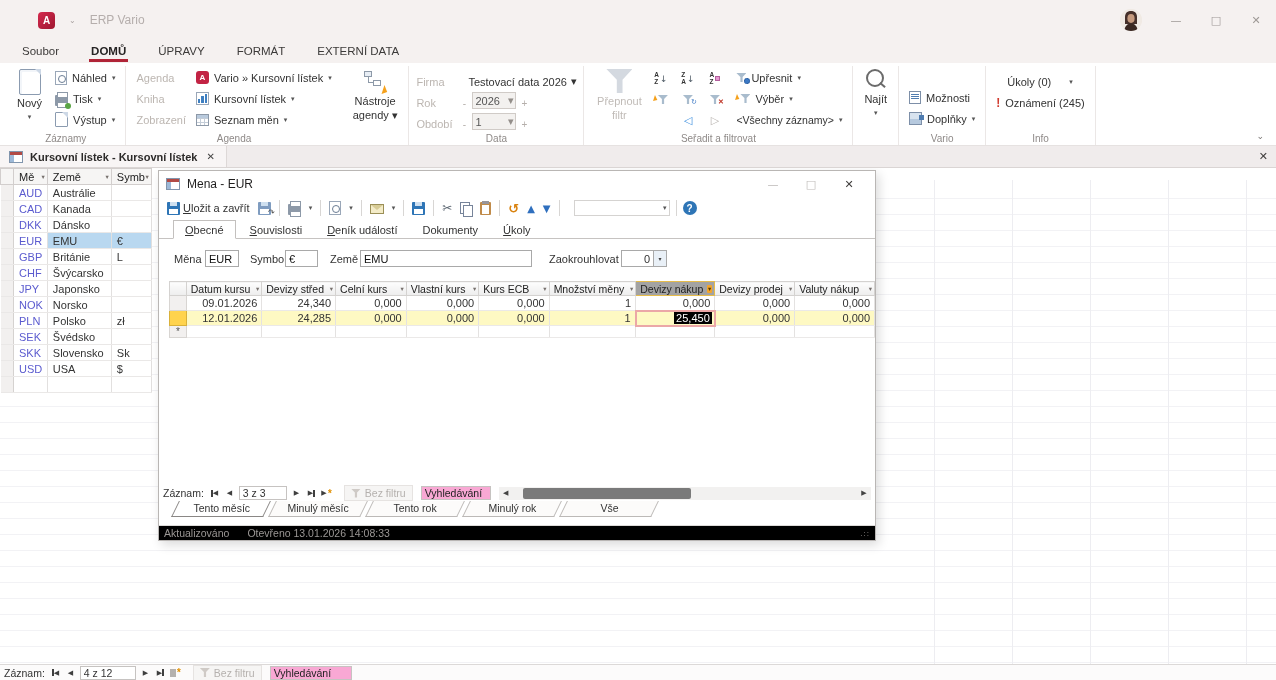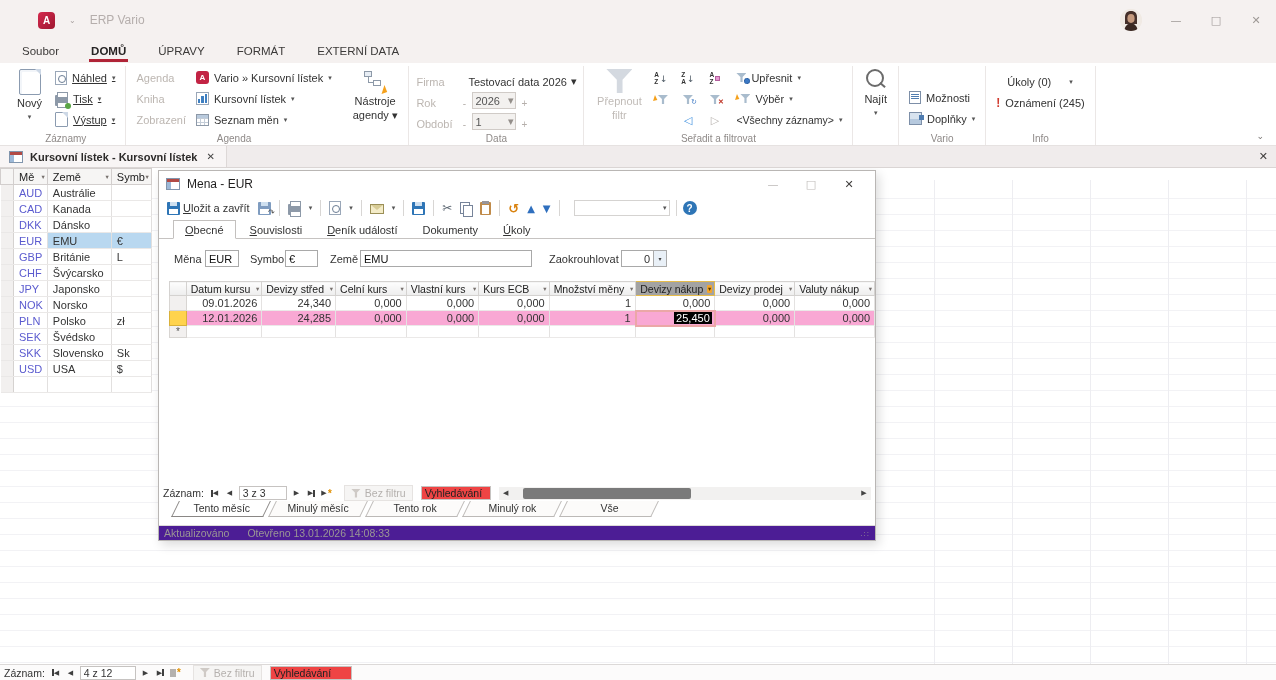--- a/index.html
+++ b/index.html
@@ -158,47 +158,47 @@
 
   .dlg-grid { position:absolute; left:10px; top:110px; border-collapse:collapse; table-layout:fixed; }
   .dlg-grid th { height:14px; background:linear-gradient(#fdfdfd,#ededed); border:1px solid #d4d2d0; font-weight:normal;
                  font-size:10.5px; color:#222; padding:0 11px 0 4px; position:relative; white-space:nowrap; overflow:hidden; text-align:left; }
   .dlg-grid th .hcaret { position:absolute; right:2px; top:3px; font-size:6.5px; color:#77716e; font-family:"DejaVu Sans",sans-serif; }
   .dlg-grid th.yellow { background:#a3a3a3; border-color:#e6bc4a; }
   .dlg-grid th.yellow .hcaret { background:#f3a52c; color:#5a3c00; padding:0 1px; border-radius:1px; }
   .dlg-grid td { height:15px; border-right:1px solid #e4e2e1; border-bottom:1px solid #ebe9e8; font-size:11px;
                  text-align:right; padding:0 4px; white-space:nowrap; overflow:hidden; }
   .dlg-grid td.rowsel { background:#f2f0ef; border:1px solid #d8d5d2; padding:0; text-align:center; font-size:10px; color:#555; }
-  .dlg-grid tr.sel td { background:#f9a8d4; }
+  .dlg-grid tr.sel td { background:#fef9c3; }
   .dlg-grid tr.sel td.rowsel { background:#ffd34d; border-color:#d9b13a; }
   .dlg-grid td.selcell { background:#fff; border:2px solid #eba7a7; padding:0 2px; }
   .dlg-grid td.selcell span { background:#000; color:#fff; padding:0 2px; }
   .dlg-grid tr.newrow td { height:12px; }
 
   .dlg-nav { position:absolute; left:4px; right:4px; top:314px; height:16px; display:flex; align-items:center; font-size:10.5px; color:#333; }
   .navlbl { margin-right:3px; }
   .nbtn { width:15px; height:14px; display:inline-flex; align-items:center; justify-content:center; gap:0; }
   .nbtn .tri { font-size:7px; color:#3f3f3f; font-family:"DejaVu Sans",sans-serif; }
   .nbtn .bar { width:2px; height:7px; background:#3f3f3f; }
   .nbtn.dim .tri, .nbtn.dim .bar { color:#b5b1ae; background:#b5b1ae; }
   .nbtn .ast { color:#e08f00; font-weight:bold; font-size:10px; margin-left:1px; }
   .navbox { width:48px; height:14px; border:1px solid #c6c3c1; background:#fff; display:flex; align-items:center; padding-left:3px; margin:0 2px; }
   .filterbtn { display:flex; align-items:center; gap:4px; margin-left:10px; padding:1px 6px; background:#f6f5f4; border:1px solid #e6e3e1; color:#b5b1ae; }
-  .searchbox { width:70px; height:14px; border:1px solid #c6c3c1; background:#ef4444; margin-left:8px; padding-left:3px; display:flex; align-items:center; color:#222; }
+  .searchbox { width:70px; height:14px; border:1px solid #c6c3c1; background:#f9a8d4; margin-left:8px; padding-left:3px; display:flex; align-items:center; color:#222; }
   .hsb { flex:1; height:13px; margin-left:8px; background:#f2f1f0; display:flex; align-items:center; }
   .hsb .arr { width:14px; text-align:center; font-size:7px; color:#444; font-family:"DejaVu Sans",sans-serif; }
   .hsb .track { flex:1; height:100%; position:relative; }
   .hsb .thumb { position:absolute; left:10px; top:1px; bottom:1px; width:168px; background:#7a7a7a; border-radius:2px; }
 
   .dlg-sheets { position:absolute; left:16px; top:330px; display:flex; font-size:10.5px; }
   .stab { transform:skewX(-26deg); border:1px solid #bcb9b7; border-top:none; background:#fcfbfa; margin-right:5px; padding:1px 0 2px; width:92px; text-align:center; color:#333; }
   .stab.active { background:#fff; border-color:#8a8785; }
   .stab .lbl { display:inline-block; transform:skewX(26deg); }
 
-  .dlg-status { position:absolute; left:0; right:0; bottom:0; height:15px; background:#4c1d95; border-top:1px solid #dddbd9;
+  .dlg-status { position:absolute; left:0; right:0; bottom:0; height:15px; background:#000000; border-top:1px solid #dddbd9;
                 display:flex; align-items:center; font-size:10.5px; color:#9b9795; padding:0 5px; }
   .dlg-status .open { margin-left:18px; }
   .grip { margin-left:auto; color:#9b9795; font-size:8px; letter-spacing:1px; }
 
   
   .bottom-nav { height:16px; background:#fcfbfb; border-top:1px solid #dcd9d8; display:flex; align-items:center; padding-left:4px; font-size:10.5px; }
   .bottom-nav .navbox { width:56px; }
   .bottom-nav .searchbox { width:82px; }
   .statusbar { height:17px; background:#f4f1f0; border-top:1px solid #e4e0df; display:flex; align-items:center; font-size:10.5px; color:#4f4d4c; padding:0 18px 0 9px; }
   .statusbar .right { margin-left:auto; }
@@ -236,21 +236,21 @@
   </div>
 
   <div class="ribbon">
 
     <div class="rgroup">
       <div class="rbig">
         <span class="pageicon big"></span>
         <span class="blabel">Nový</span>
         <span class="bcaret">▾</span>
       </div>
-      <div class="rcol" style="margin-left:6px;text-decoration:underline;">
+      <div class="rcol" style="margin-left:6px;">
         <div class="rsmall">
           <span class="icw">
               <span class="previcon"></span>
             </span>
           <span class="slabel">Náhled</span>
             <span class="scaret">▾</span>
         </div>
         <div class="rsmall">
           <span class="icw">
               <span class="printicon"></span>

